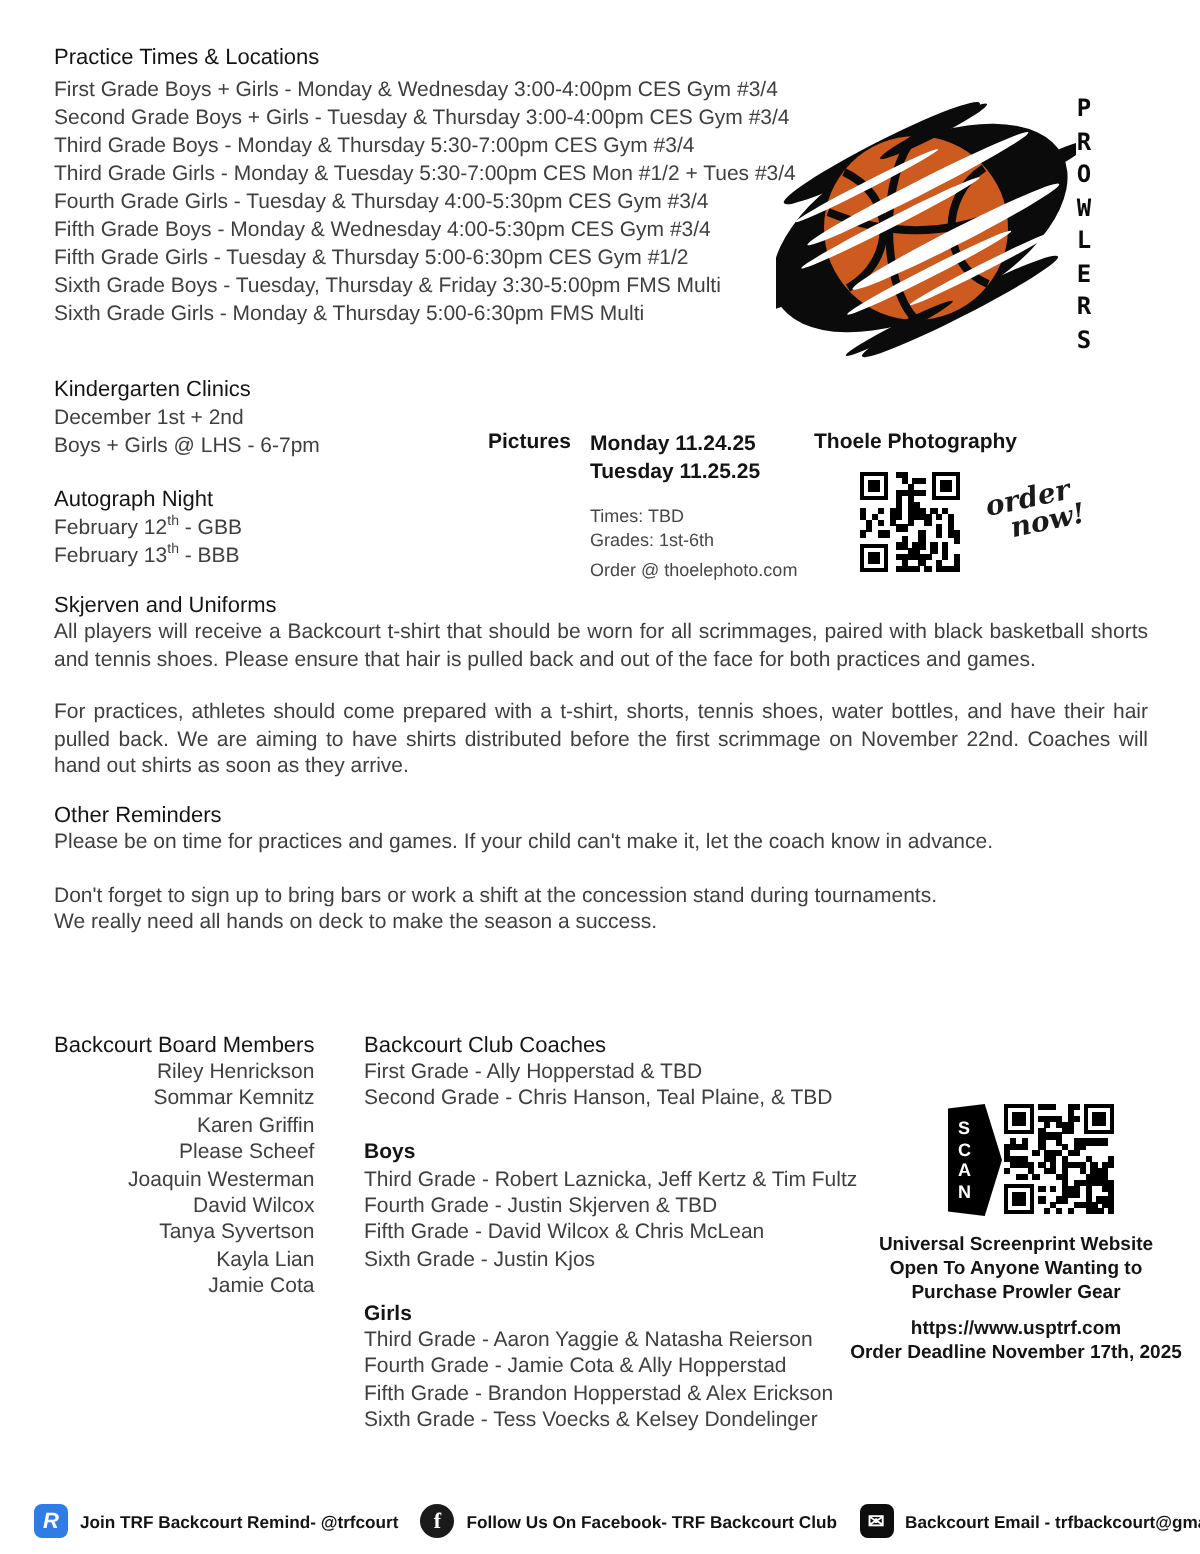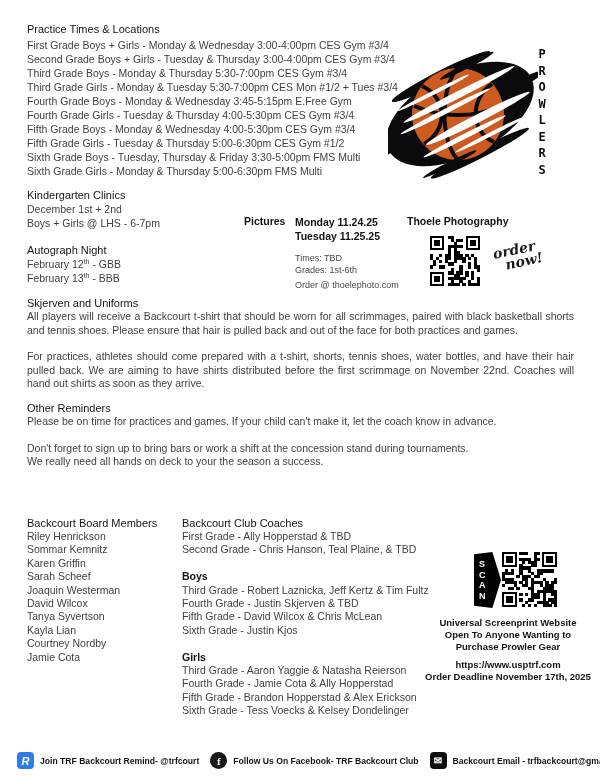--- a/index.html
+++ b/index.html
@@ -52,21 +52,21 @@
 
   
   .equip{left:27px;top:296px;width:547px;}
   .equip p,.remind p{margin:0;font-size:10.5px;line-height:13.6px;text-align:justify;}
   .equip p{margin-top:0;}
   .equip .gap,.remind .gap{height:13px;}
   .remind{left:27px;top:401px;width:547px;}
   .remind p.nojust{text-align:left;}
 
   
-  .board{left:27px;top:516px;}
+  .board{left:27px;top:516px;text-align:right;}
   .coaches{left:182px;top:516px;}
   .colgap{height:13.4px;}
   .subhead{font-size:10.5px;font-weight:700;color:#141414;line-height:13.4px;}
 
   
   .scanbadge{left:474px;top:552px;width:27px;height:56px;background:#000;
              clip-path:polygon(0% 4%,68% 0%,100% 50%,68% 100%,0% 96%);
              display:flex;flex-direction:column;align-items:flex-start;justify-content:center;
              padding-left:5px;box-sizing:border-box;}
   .scanbadge span{color:#fff;font-weight:700;font-size:9px;line-height:10.5px;letter-spacing:0;}
@@ -90,21 +90,20 @@
 
 <div class="page">
 
   <section class="abs practice">
     <h1>Practice Times &amp; Locations</h1>
     <div class="lines">
         <div class="bodyline">First Grade Boys + Girls - Monday &amp; Wednesday 3:00-4:00pm CES Gym #3/4</div>
         <div class="bodyline">Second Grade Boys + Girls - Tuesday &amp; Thursday 3:00-4:00pm CES Gym #3/4</div>
         <div class="bodyline">Third Grade Boys - Monday &amp; Thursday 5:30-7:00pm CES Gym #3/4</div>
         <div class="bodyline">Third Grade Girls - Monday &amp; Tuesday 5:30-7:00pm CES Mon #1/2 + Tues #3/4</div>
-        <div class="bodyline">Fourth Grade  Boys - Monday &amp; Wednesday 3:45-5:15pm E.Free Gym</div>
         <div class="bodyline">Fourth Grade Girls - Tuesday &amp; Thursday 4:00-5:30pm CES Gym #3/4</div>
         <div class="bodyline">Fifth Grade Boys - Monday &amp; Wednesday 4:00-5:30pm CES Gym #3/4</div>
         <div class="bodyline">Fifth Grade Girls - Tuesday &amp; Thursday 5:00-6:30pm CES Gym #1/2</div>
         <div class="bodyline">Sixth Grade Boys - Tuesday, Thursday &amp; Friday 3:30-5:00pm FMS Multi</div>
         <div class="bodyline">Sixth Grade Girls - Monday &amp; Thursday 5:00-6:30pm FMS Multi</div>
       </div>
   </section>
 
   <div class="abs logo">
     <svg width="150" height="168" viewBox="0 0 150 168">
@@ -263,35 +262,34 @@
     <p>All players will receive a Backcourt t-shirt that should be worn for all scrimmages, paired with black basketball shorts and tennis shoes. Please ensure that hair is pulled back and out of the face for both practices and games.</p>
     <div class="gap"></div>
     <p>For practices, athletes should come prepared with a t-shirt, shorts, tennis shoes, water bottles, and have their hair pulled back. We are aiming to have shirts distributed before the first scrimmage on November 22nd. Coaches will hand out shirts as soon as they arrive.</p>
   </section>
 
   <section class="abs remind">
     <h2>Other Reminders</h2>
     <p class="nojust">Please be on time for practices and games. If your child can't make it, let the coach know in advance.</p>
     <div class="gap"></div>
     <p class="nojust">Don't forget to sign up to bring bars or work a shift at the concession stand during tournaments.</p>
-    <p class="nojust">We really need all hands on deck to your the season a success.</p>
+    <p class="nojust">We really need all hands on deck to make the season a success.</p>
   </section>
 
   <section class="abs board tight">
     <h2>Backcourt Board Members</h2>
     <div>
         <div class="bodyline">Riley Henrickson</div>
         <div class="bodyline">Sommar Kemnitz</div>
         <div class="bodyline">Karen Griffin</div>
-        <div class="bodyline">Sarah Scheef</div>
+        <div class="bodyline">Please Scheef</div>
         <div class="bodyline">Joaquin Westerman</div>
         <div class="bodyline">David Wilcox</div>
         <div class="bodyline">Tanya Syvertson</div>
         <div class="bodyline">Kayla Lian</div>
-        <div class="bodyline">Courtney Nordby</div>
         <div class="bodyline">Jamie Cota</div>
       </div>
   </section>
 
   <section class="abs coaches tight">
     <h2>Backcourt Club Coaches</h2>
     <div>
         <div class="bodyline">First Grade - Ally Hopperstad &amp;  TBD</div>
         <div class="bodyline">Second Grade - Chris Hanson, Teal Plaine, &amp;  TBD</div>
       </div>

